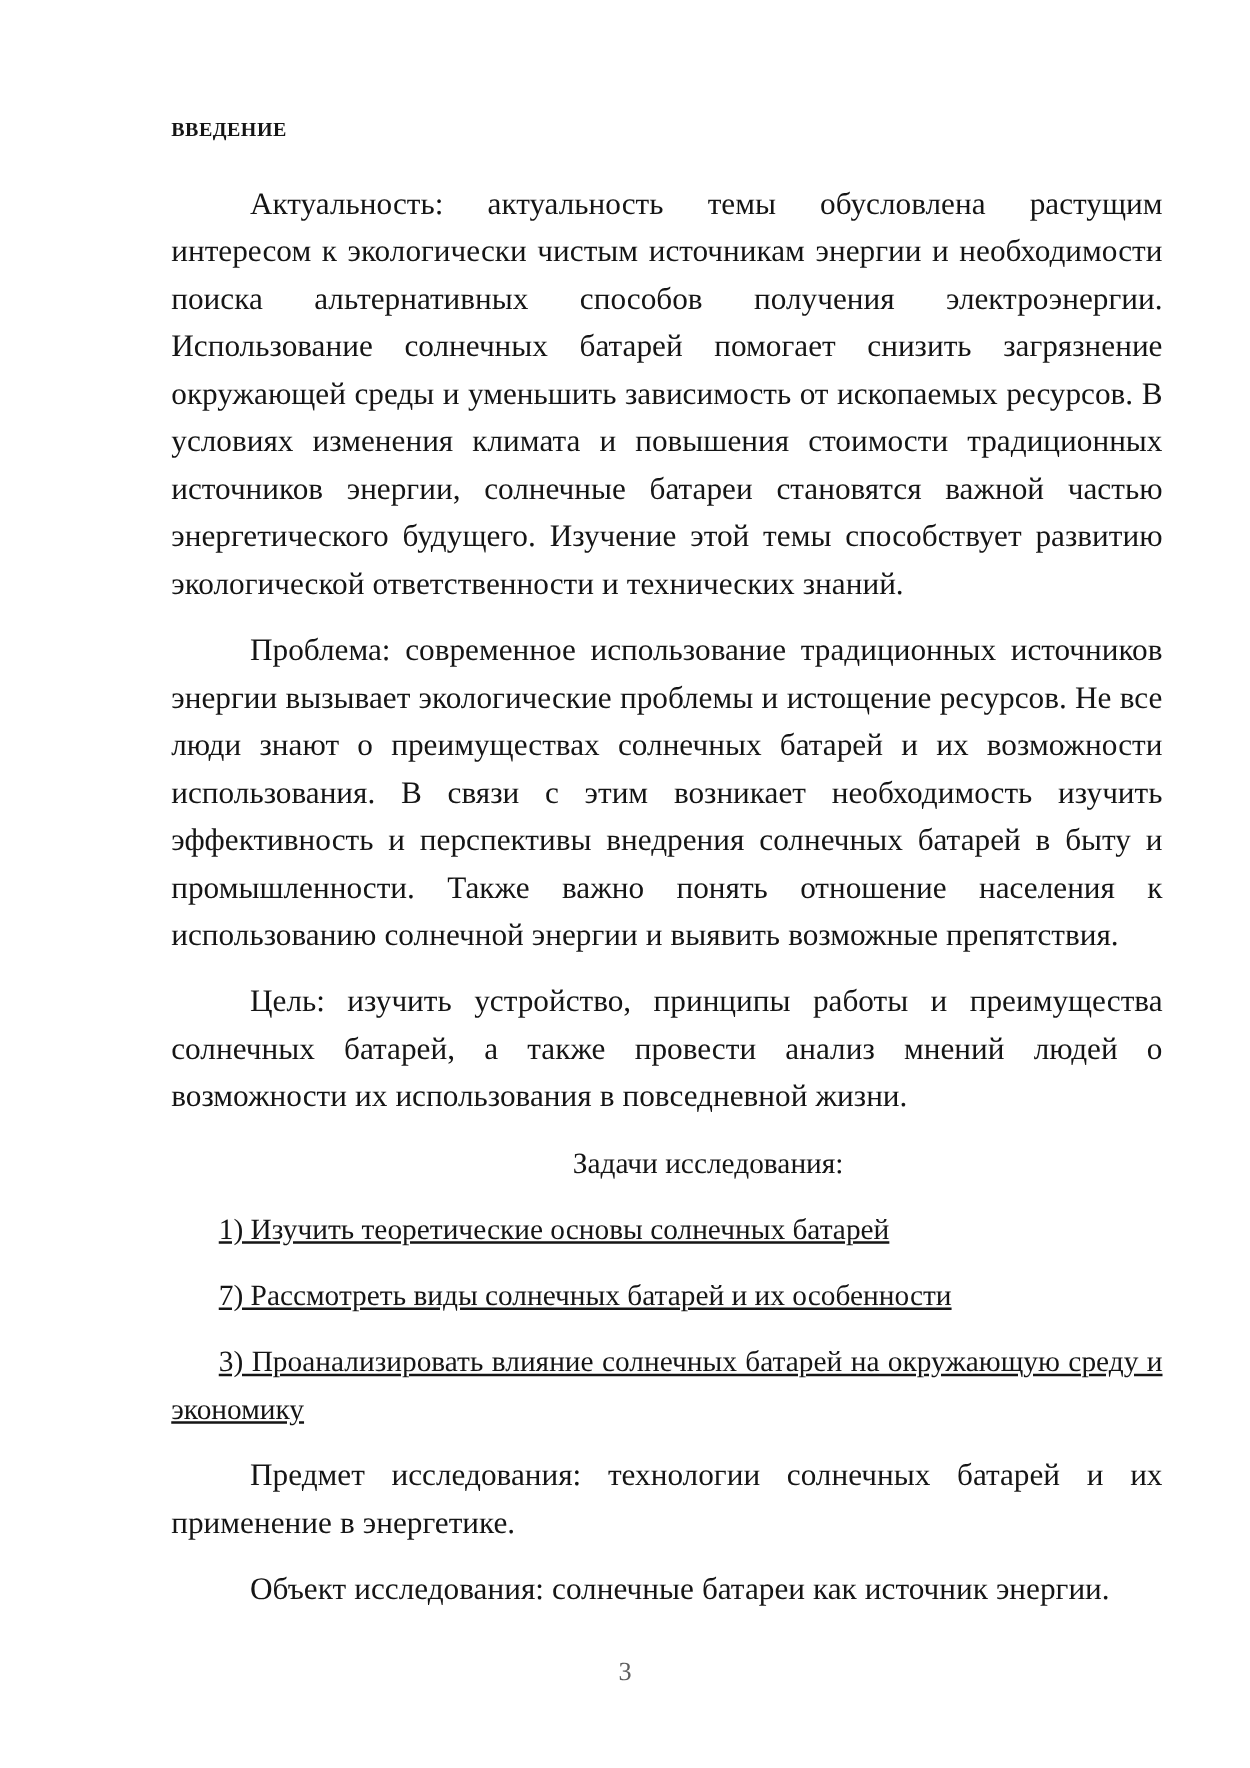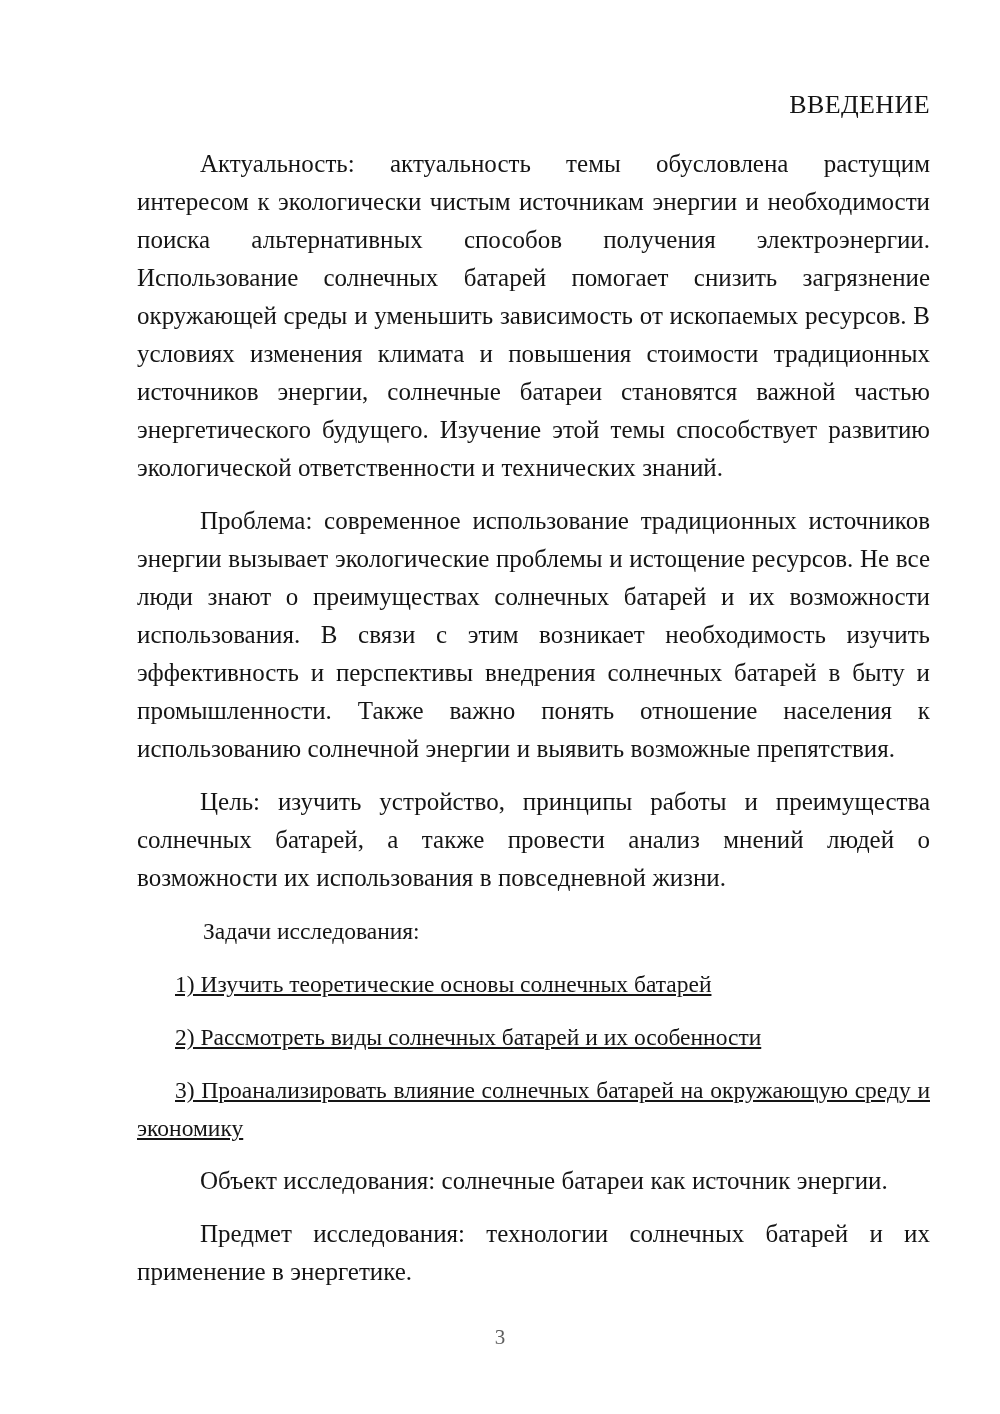--- a/index.html
+++ b/index.html
@@ -22,23 +22,23 @@
   }
 
   .content {
     position: absolute;
     left: 137px;
     top: 86px;
     width: 793px;
   }
 
   .doc-title {
-    font-size: 26px;
-    font-weight: normal;
-    text-align: right;
+    font-size: 16px;
+    font-weight: bold;
+    text-align: left;
     letter-spacing: 0.4px;
     line-height: 38px;
     margin: 0 0 21px 0;
   }
 
   p.body-par {
     font-size: 25px;
     line-height: 38px;
     text-align: justify;
     text-justify: inter-word;
@@ -54,21 +54,21 @@
     text-align: justify;
     text-justify: inter-word;
     text-indent: 38px;
     margin: 0 0 15px 0;
     text-decoration: underline;
   }
 
   p.sub-head {
     font-size: 23.5px;
     line-height: 38px;
-    text-align: left;
+    text-align: center;
     text-indent: 66px;
     margin: 0 0 15px 0;
   }
 
   .page-number {
     position: absolute;
     left: 0;
     right: 0;
     top: 1325px;
     text-align: center;
@@ -90,27 +90,27 @@
     <p class="body-par">Актуальность: актуальность темы обусловлена растущим интересом к экологически чистым источникам энергии и необходимости поиска альтернативных способов получения электроэнергии. Использование солнечных батарей помогает снизить загрязнение окружающей среды и уменьшить зависимость от ископаемых ресурсов. В условиях изменения климата и повышения стоимости традиционных источников энергии, солнечные батареи становятся важной частью энергетического будущего. Изучение этой темы способствует развитию экологической ответственности и технических знаний.</p>
 
     <p class="body-par">Проблема: современное использование традиционных источников энергии вызывает экологические проблемы и истощение ресурсов. Не все люди знают о преимуществах солнечных батарей и их возможности использования. В связи с этим возникает необходимость изучить эффективность и перспективы внедрения солнечных батарей в быту и промышленности. Также важно понять отношение населения к использованию солнечной энергии и выявить возможные препятствия.</p>
 
     <p class="body-par">Цель: изучить устройство, принципы работы и преимущества солнечных батарей, а также провести анализ мнений людей о возможности их использования в повседневной жизни.</p>
 
     <p class="sub-head">Задачи исследования:</p>
 
     <p class="list-item">1) Изучить теоретические основы солнечных батарей</p>
 
-    <p class="list-item">2) Рассмотреть виды солнечных батарей и их особенности</p>
+    <p class="list-item">7) Рассмотреть виды солнечных батарей и их особенности</p>
 
     <p class="list-item">3)  Проанализировать влияние солнечных батарей на окружающую среду и экономику</p>
 
 
 
+    <p class="body-par">Предмет исследования: технологии солнечных батарей и их применение в энергетике.</p>
+
     <p class="body-par">Объект исследования: солнечные батареи как источник энергии.</p>
-
-    <p class="body-par">Предмет исследования: технологии солнечных батарей и их применение в энергетике.</p>
 
   </div>
 
   <div class="page-number">3</div>
 
 </div>
 
 </body></html>

